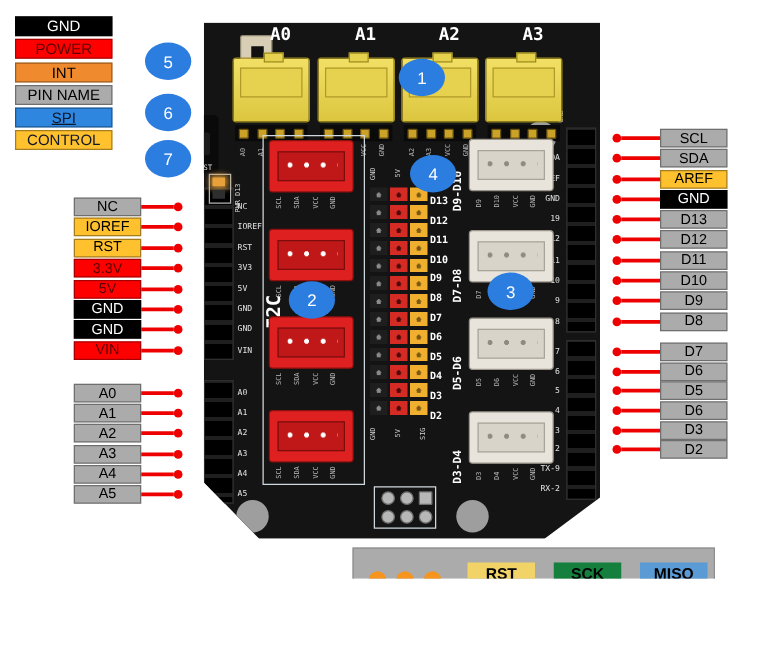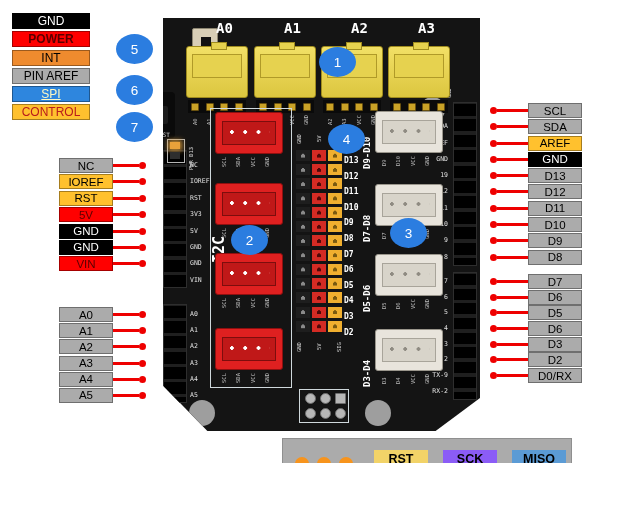--- a/index.html
+++ b/index.html
@@ -133,45 +133,50 @@
   .bgrid .chip{width:54px;height:17px;font-size:12.5px;font-weight:600;border:none;}
 </style>
 </head>
 <body>
 
 <div class="stage">
 
   <div class="lgd">
 
   <span class="chip" style="background: rgb(0, 0, 0); color: rgb(255, 255, 255);">GND</span>
-      <span class="chip" style="background: rgb(255, 0, 0); color: rgb(90, 0, 0); font-weight: bold;">POWER</span>
+      <span class="chip" style="background: rgb(255, 0, 0); color: rgb(90, 0, 0);">POWER</span>
       <span class="chip" style="background: rgb(239, 139, 46); color: rgb(0, 0, 0);">INT</span>
-      <span class="chip" style="background: rgb(171, 171, 171); color: rgb(0, 0, 0);">PIN AREF</span>
-      <span class="chip" style="background: rgb(46, 134, 222); color: #fef9c3; text-decoration: underline;">SPI</span>
-      <span class="chip" style="background: rgb(255, 193, 46); color: #b91c1c;">CONTROL</span>
+      <span class="chip" style="background: rgb(171, 171, 171); color: rgb(0, 0, 0);">PIN NAME</span>
+      <span class="chip" style="background: rgb(46, 134, 222); color: #0f172a; text-decoration: underline;">SPI</span>
+      <span class="chip" style="background: rgb(255, 193, 46); color: #0f172a;">CONTROL</span>
     </div>
 
   <div class="grp grp-la">
 
   <div class="prow">
       <span class="chip" style="background: rgb(171, 171, 171); color: rgb(0, 0, 0);">NC</span>
       <span class="pline"></span>
       <span class="pdot"></span>
     </div>
       <div class="prow">
       <span class="chip" style="background: rgb(255, 193, 46); color: rgb(0, 0, 0);">IOREF</span>
       <span class="pline"></span>
       <span class="pdot"></span>
     </div>
       <div class="prow">
       <span class="chip" style="background: rgb(255, 193, 46); color: rgb(0, 0, 0);">RST</span>
       <span class="pline"></span>
       <span class="pdot"></span>
     </div>
       <div class="prow">
+      <span class="chip" style="background: rgb(255, 0, 0); color: rgb(90, 0, 0);">3.3V</span>
+      <span class="pline"></span>
+      <span class="pdot"></span>
+    </div>
+      <div class="prow">
       <span class="chip" style="background: rgb(255, 0, 0); color: rgb(90, 0, 0);">5V</span>
       <span class="pline"></span>
       <span class="pdot"></span>
     </div>
       <div class="prow">
       <span class="chip" style="background: rgb(0, 0, 0); color: rgb(255, 255, 255);">GND</span>
       <span class="pline"></span>
       <span class="pdot"></span>
     </div>
       <div class="prow">
@@ -296,25 +301,20 @@
     </div>
       <div class="prow">
       <span class="pdot"></span>
       <span class="pline"></span>
       <span class="chip" style="background: rgb(171, 171, 171); color: rgb(0, 0, 0);">D3</span>
     </div>
       <div class="prow">
       <span class="pdot"></span>
       <span class="pline"></span>
       <span class="chip" style="background: rgb(171, 171, 171); color: rgb(0, 0, 0);">D2</span>
-    </div>
-      <div class="prow">
-      <span class="pdot"></span>
-      <span class="pline"></span>
-      <span class="chip" style="background: rgb(171, 171, 171); color: rgb(0, 0, 0);">D0/RX</span>
     </div>
     </div>
 
   <div class="board">
 
     <span class="hole hole-tr"></span>
     <span class="hole hole-bl"></span>
     <span class="hole hole-br"></span>
 
     <div class="fhdr fhdr-la"></div>
@@ -592,20 +592,20 @@
     <i></i>
       <i></i>
       <i></i>
       <i></i>
       <i></i>
       <i></i>
   </div>
   <div class="bgrid">
 
   <span class="chip" style="background: rgb(242, 211, 104); color: rgb(0, 0, 0);">RST</span>
-      <span class="chip" style="background: #8b5cf6; color: rgb(0, 0, 0);">SCK</span>
+      <span class="chip" style="background: #15803d; color: rgb(0, 0, 0);">SCK</span>
       <span class="chip" style="background: rgb(91, 155, 213); color: rgb(0, 0, 0);">MISO</span>
       <span class="chip" style="background: rgb(0, 0, 0); color: rgb(255, 255, 255);">GND</span>
       <span class="chip" style="background: rgb(91, 155, 213); color: rgb(0, 0, 0);">MISO</span>
       <span class="chip" style="background: rgb(255, 0, 0); color: rgb(255, 255, 255);">5V</span>
     </div>
 
 </div>
 
 </body></html>

